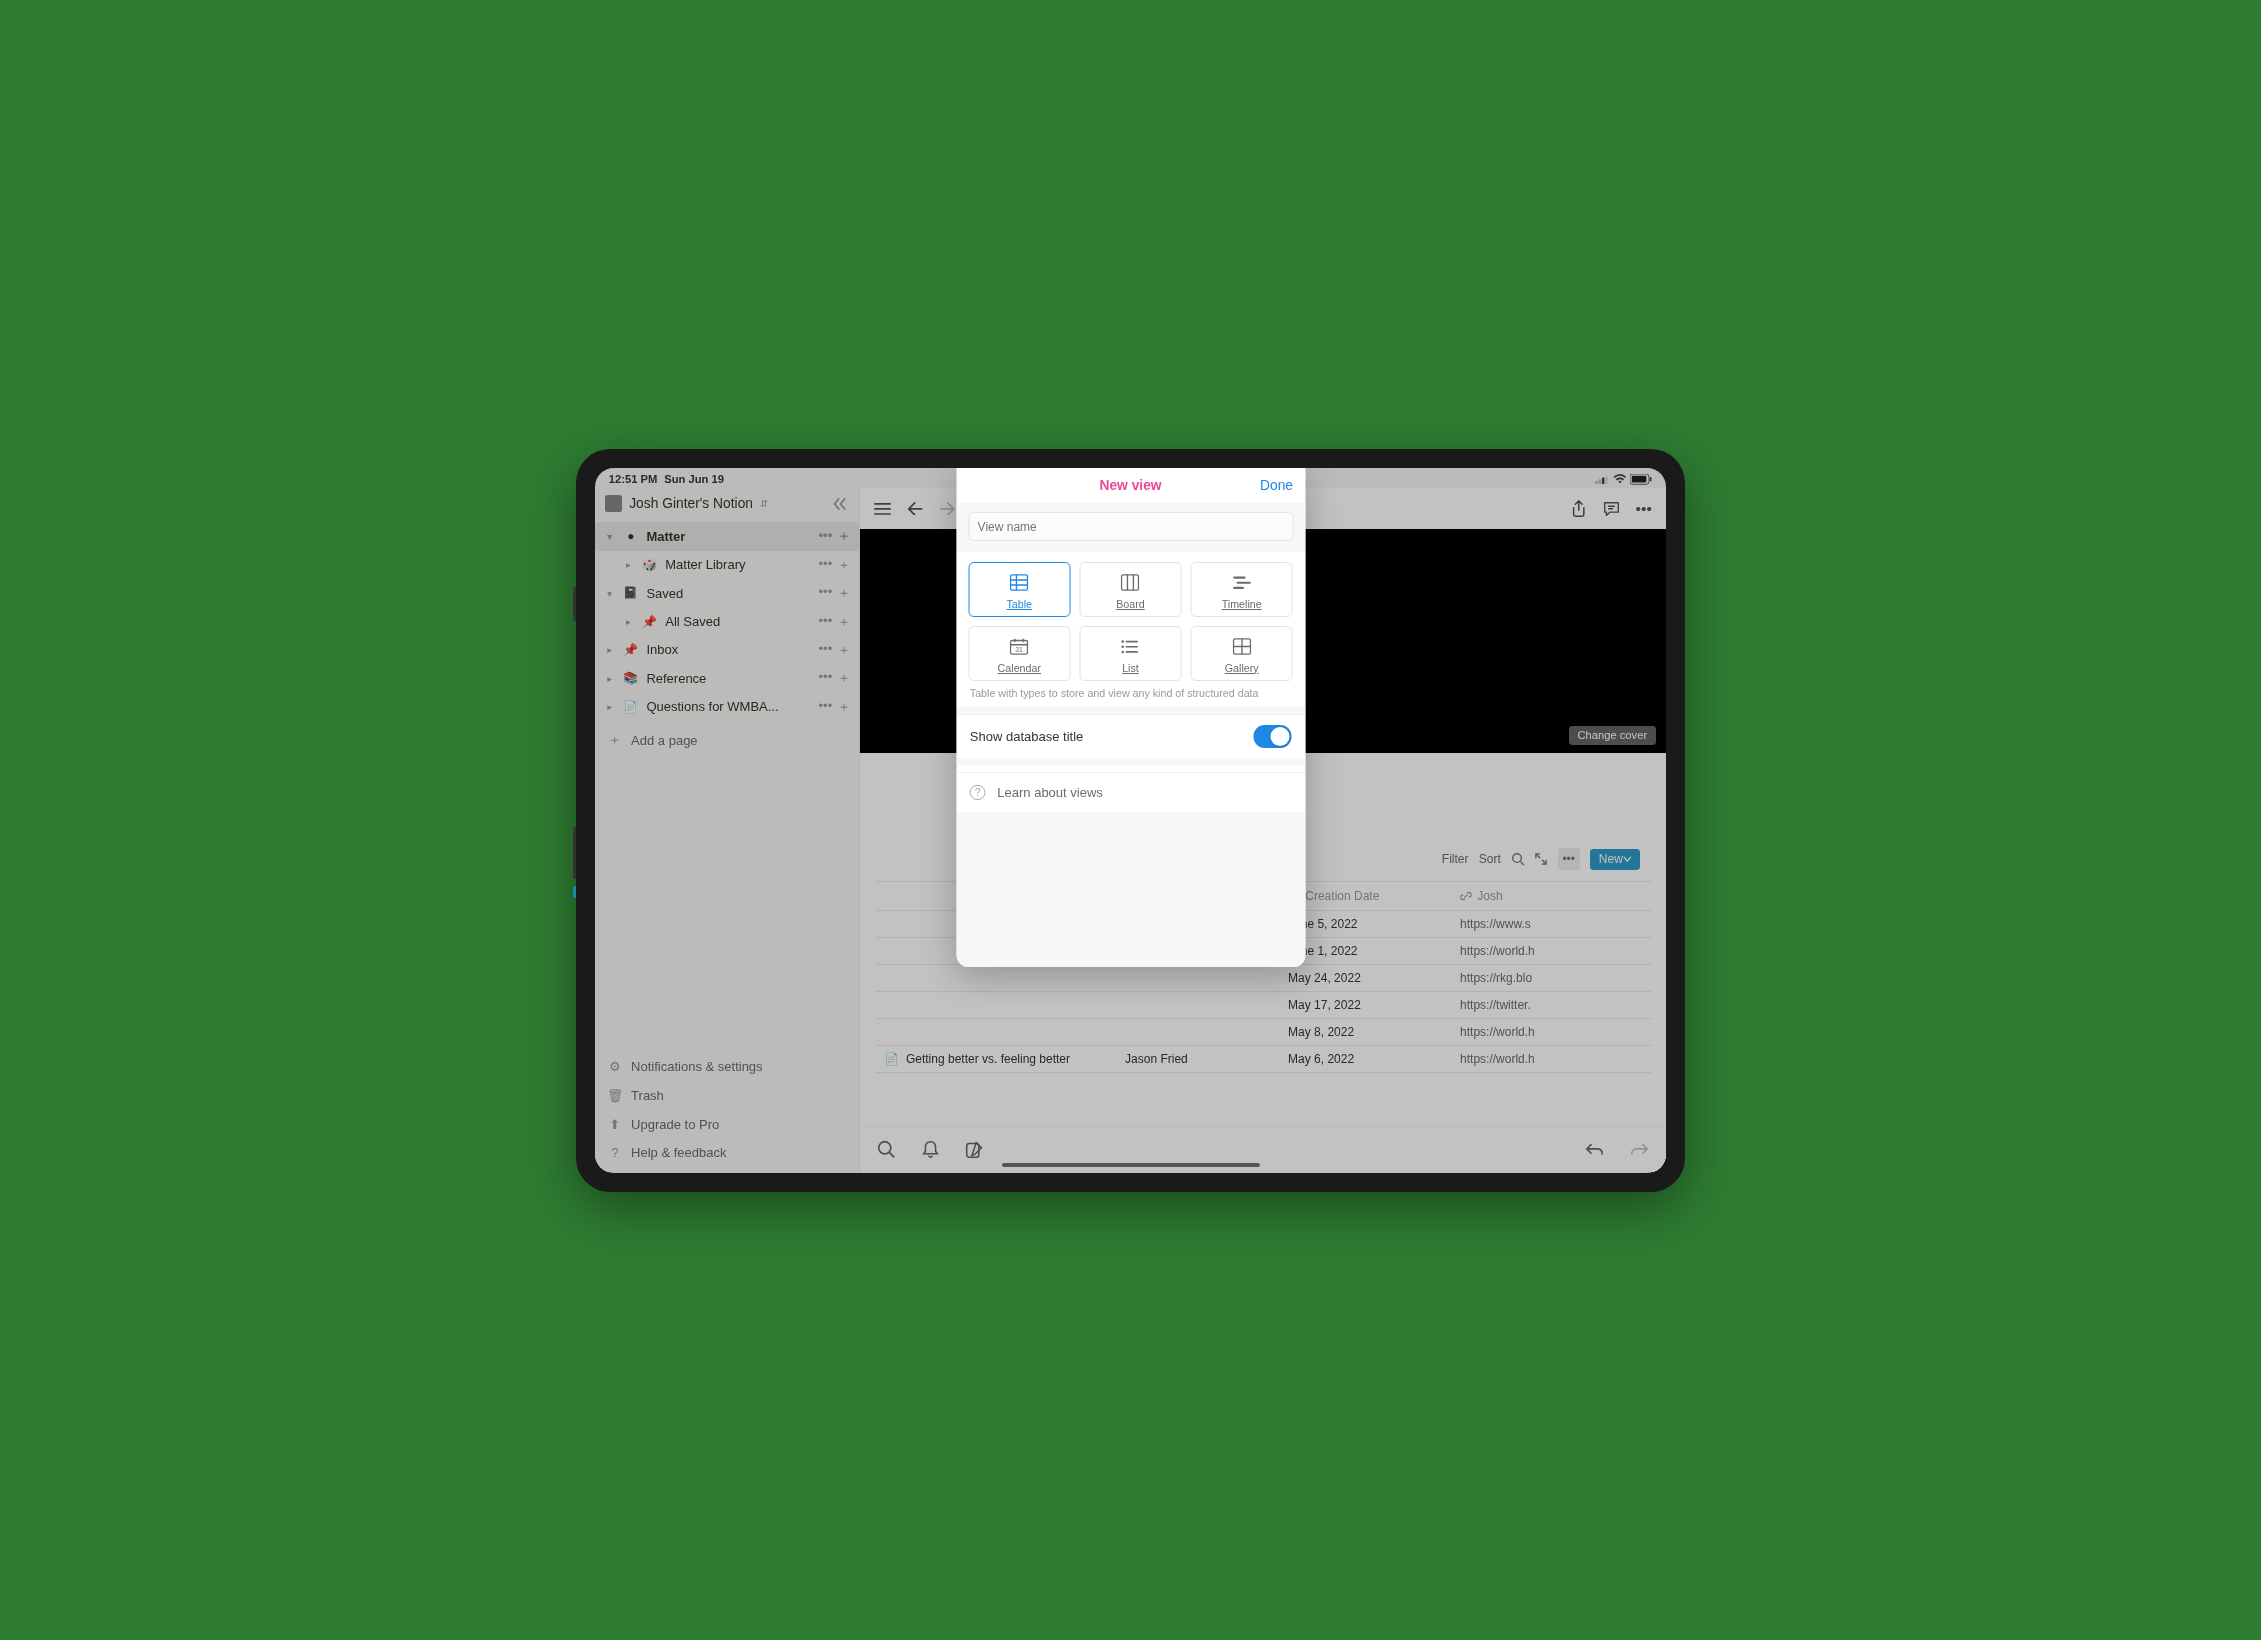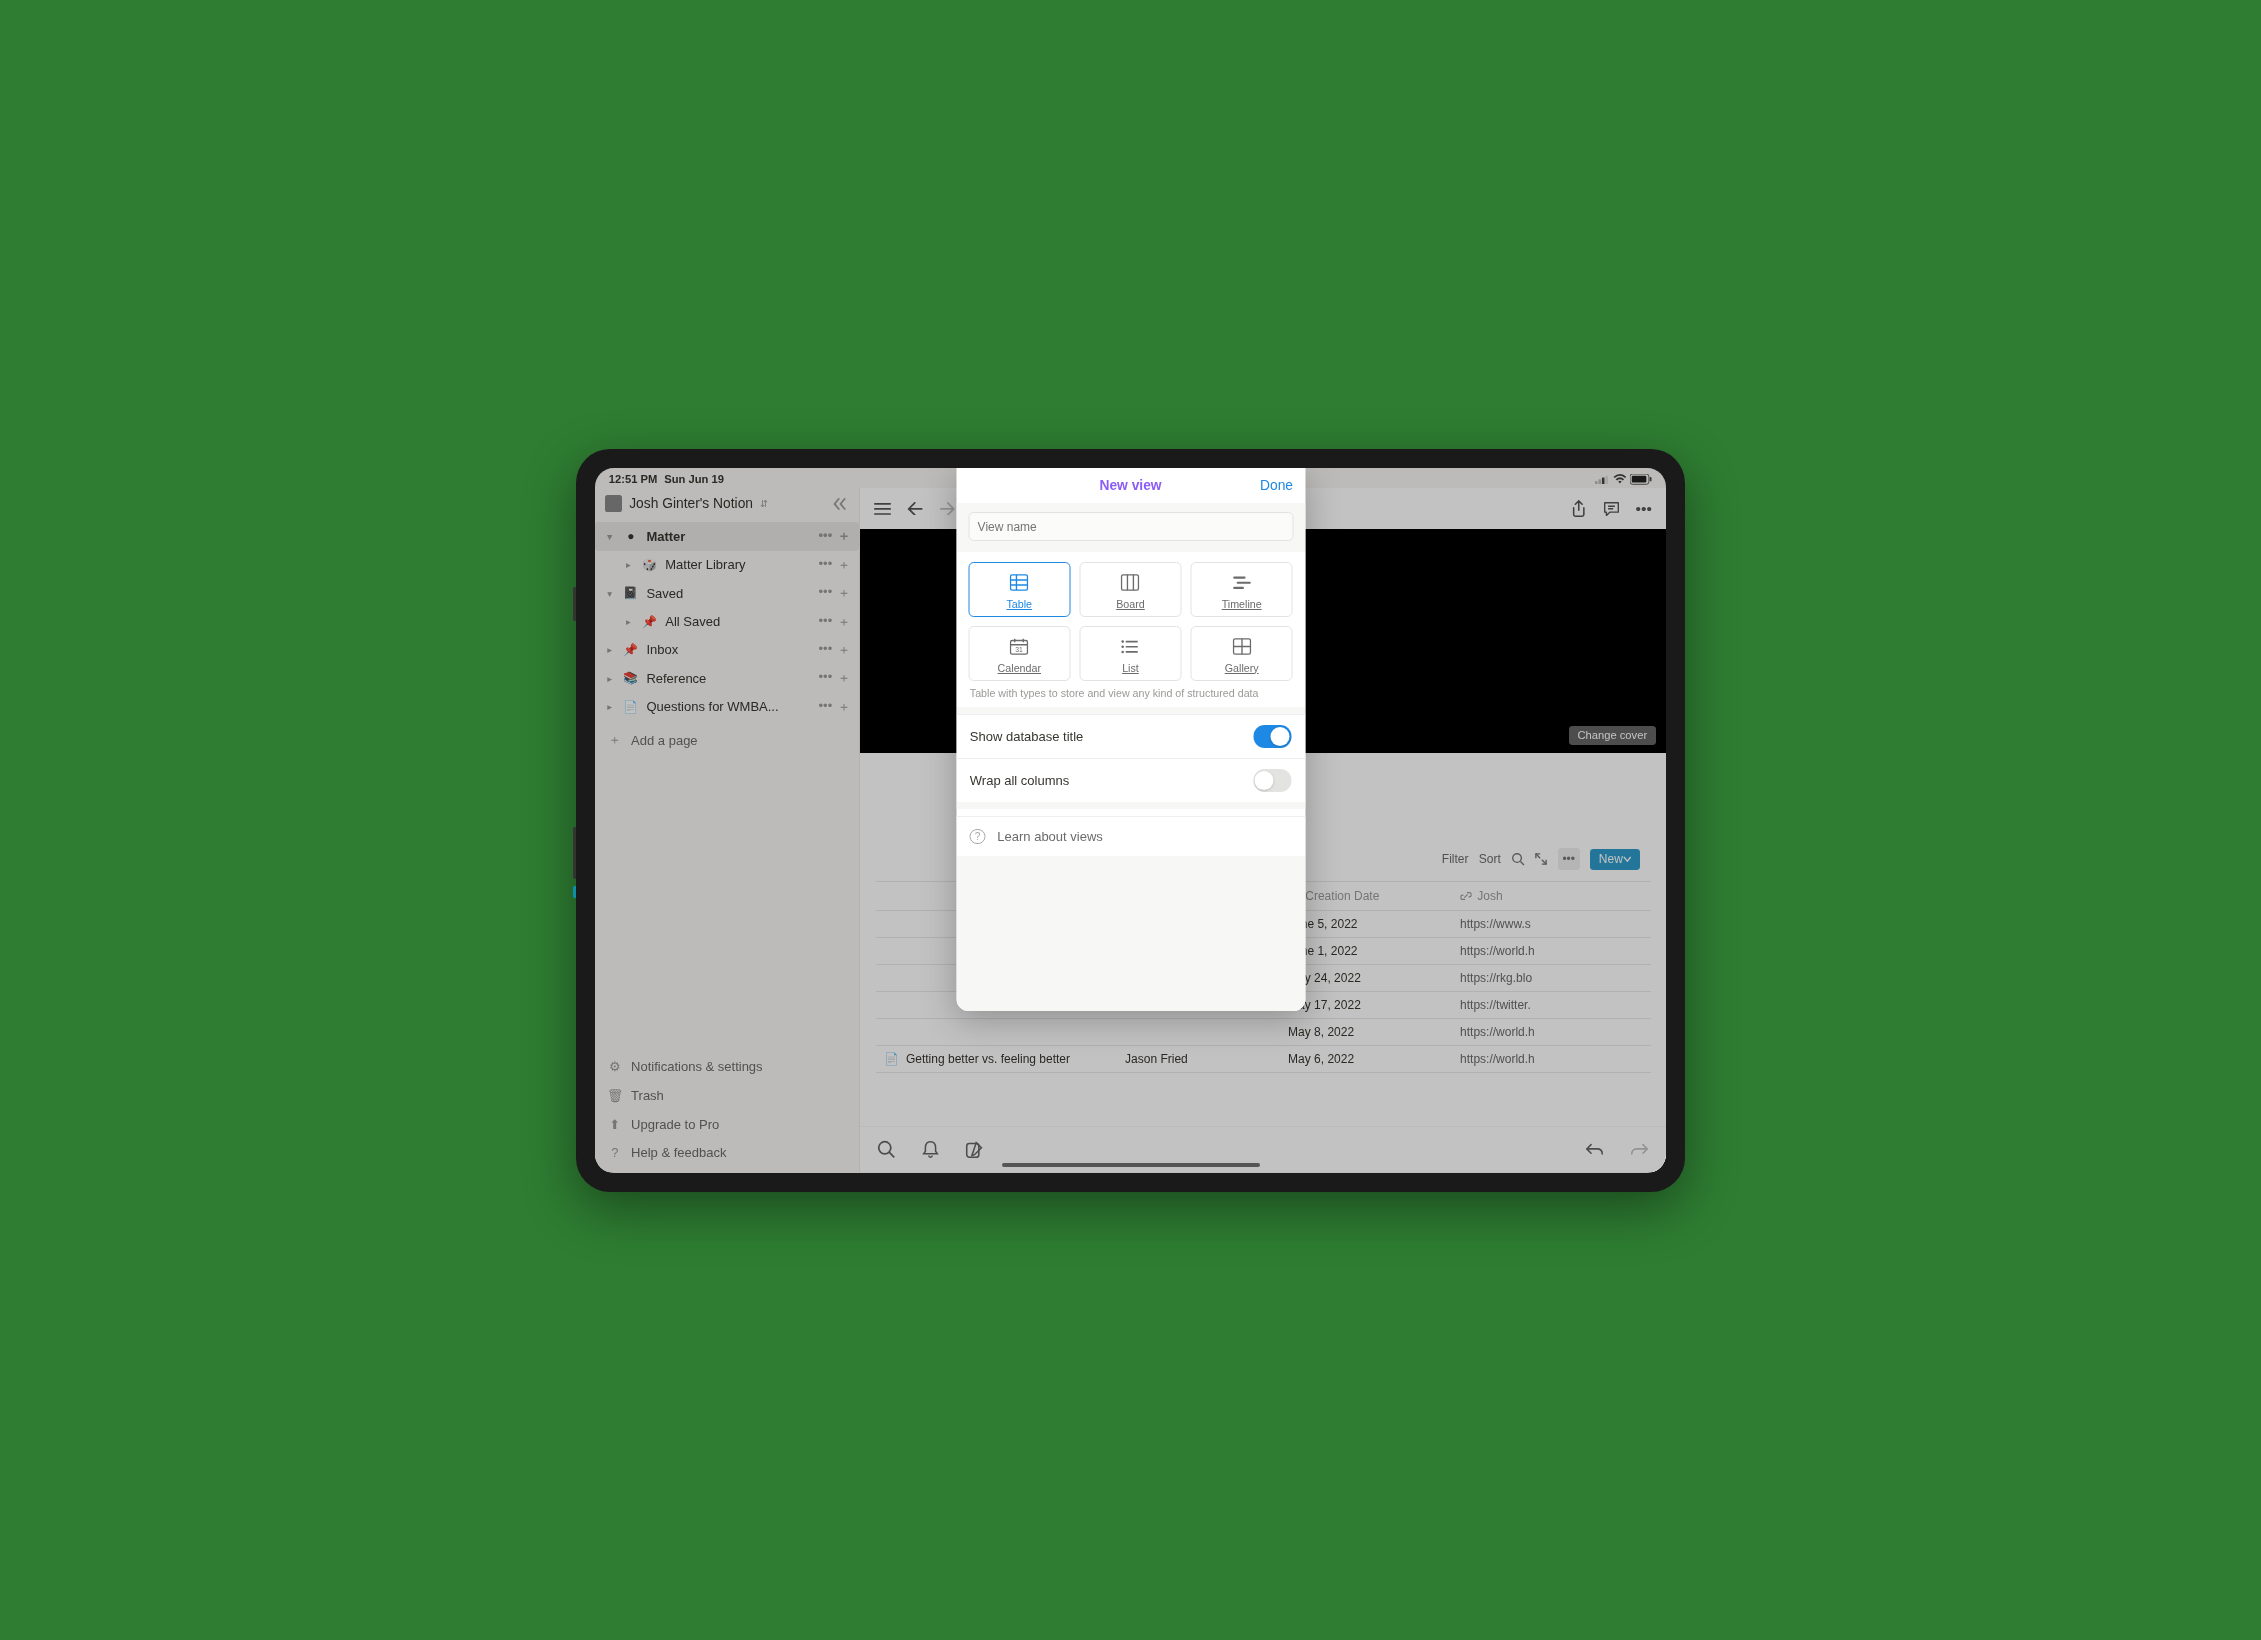--- a/index.html
+++ b/index.html
@@ -44,21 +44,21 @@
   .db-row .cell { padding:6px 8.6px; border-bottom:0.9px solid #e9e9e7; color:#37352f; white-space:nowrap; overflow:hidden; text-overflow:ellipsis;}
   .db-row .cell.link { color:#6b6b6b; }
   .db-row .title-cell { display:flex; align-items:center; gap:6.9px; }
   .bottombar { position:absolute; bottom:0; left:0; right:0; height:46px; background:#fff; display:flex; align-items:center; padding:0 17px; gap:26px; color:#6b6b6b; border-top:0.9px solid rgba(0,0,0,.04);}
   .bottombar .spacer { flex:1; }
   .home-indicator { position:absolute; bottom:5.2px; left:50%; transform:translateX(-50%); width:258px; height:4.3px; background:#555; border-radius:2.6px; }
   
   .dim { position:absolute; inset:0; background:rgba(0,0,0,.24); }
   .modal { position:absolute; top:0; left:50%; transform:translateX(-50%); width:349px; background:#fff; border-radius:0 0 12px 12px; box-shadow:0 8.6px 34px rgba(0,0,0,.25); overflow:hidden; display:flex; flex-direction:column;}
   .modal-header { display:flex; align-items:center; justify-content:center; padding:10.3px; position:relative; }
-  .modal-header .mh-title { font-size:13.8px; font-weight:600; color:#8b5cf6; }
+  .modal-header .mh-title { font-size:13.8px; font-weight:600; color:#ec4899; }
   .modal-header .done { position:absolute; right:12px; color:#1e88e5; font-size:13.8px; cursor:pointer; font-weight:500; }
   .modal-sec { background:#f7f7f5; padding:8.6px 12px 3.4px; }
   .view-name-input { width:100%; padding:6.9px 8.6px; border:0.9px solid #e3e2e0; border-radius:5.2px; font-size:12px; background:#fbfbfa; color:#000000; }
   .view-grid { display:grid; grid-template-columns:repeat(3,1fr); gap:8.6px; padding:10.3px 12px 5.2px; }
   .view-card { border:0.9px solid #e3e2e0; border-radius:5.2px; padding:10.3px 5.2px 6.9px; display:flex; flex-direction:column; align-items:center; gap:5.2px; cursor:pointer; font-size:10.7px; color:#6b6b6b; background:#fff;text-decoration:underline;}
   .view-card.selected { border:1.3px solid #1e88e5; color:#1e88e5; }
   .view-card .vc-icon { width:19px; height:19px; display:flex; align-items:center; justify-content:center; }
   .view-desc { padding:0 13.8px 8.6px; font-size:10.7px; color:#9b9a97; }
   .opt-row { display:flex; align-items:center; padding:10.3px 13.8px; font-size:13px; color:#37352f; border-top:0.9px solid #eee; background:#fff;}
   .opt-row .toggle { margin-left:auto; width:38px; height:22.4px; border-radius:11.2px; position:relative; }
@@ -447,26 +447,20 @@
           </div>
         <div class="view-desc">Table with types to store and view any kind of structured data</div>
       </div>
       <div class="sep"></div>
       <div class="opt-row">
         <span>Show database title</span>
         <div class="toggle on">
             <div class="knob"></div>
           </div>
       </div>
-      <div class="opt-row">
-        <span>Wrap all columns</span>
-        <div class="toggle off">
-            <div class="knob"></div>
-          </div>
-      </div>
       <div class="sep"></div>
       <div class="help-row">
         <span style="border:1.3px solid #aaa;border-radius:50%;width:15.5px;height:15.5px;display:flex;align-items:center;justify-content:center;font-size:10.3px;color:#aaa;">?</span>
         <span>Learn about views</span>
       </div>
       <div class="modal-fill"></div>
     </div>
 
     <div class="home-indicator"></div>
   </div>

